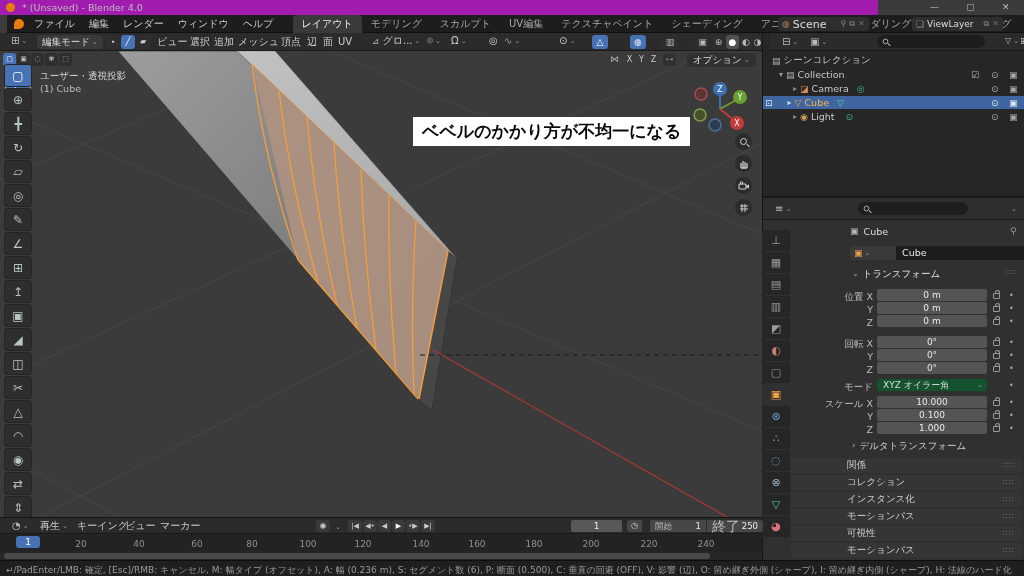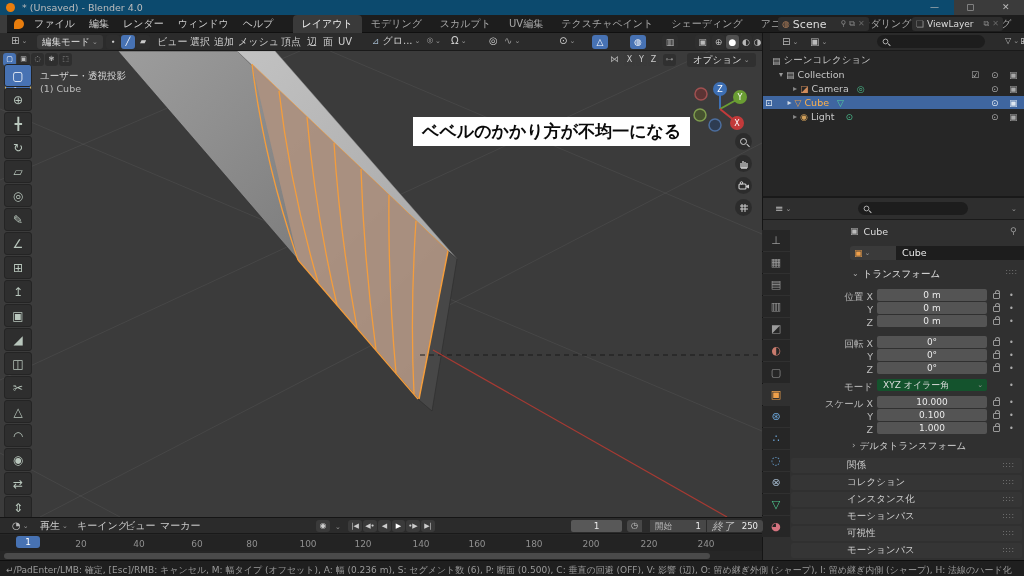--- a/index.html
+++ b/index.html
@@ -5,21 +5,21 @@
   html,body{margin:0;padding:0;background:#000;}
   *{box-sizing:border-box;font-family:"DejaVu Sans","Liberation Sans",sans-serif;}
   #app{position:relative;width:1024px;height:576px;background:#3b3b3b;overflow:hidden;font-size:10px;color:#c6c6c6;}
   .b{position:absolute;}
   .tx{position:absolute;white-space:nowrap;line-height:1;}
   .row{display:flex;align-items:center;margin-left:7px;}
   .btn{display:flex;align-items:center;justify-content:center;border-radius:3px;cursor:default;}
   .hbtn{color:#cfcfcf;}
   .active-blue{background:#4772b3!important;color:#fff!important;}
   
-  #titlebar{left:0;top:0;width:954px;height:15px;background:#0c4a6e;padding-left:32px;}
+  #titlebar{left:0;top:0;width:878px;height:15px;background:#a21caf;padding-left:32px;}
   #menubar{left:0;top:15px;width:1024px;height:18px;background:#1d1d1d;border-bottom:1px solid #101010;}
   #vpheader{left:0;top:33px;width:762px;height:18px;background:#2b2b2b;border-bottom:1px solid #1a1a1a;}
   #outliner{left:762px;top:33px;width:262px;height:163px;background:#262626;border-left:1px solid #151515;}
   #outl-header{left:0;top:0;width:262px;height:18px;background:#2b2b2b;border-bottom:1px solid #1a1a1a;}
   #props{left:762px;top:196px;width:262px;height:364px;background:#303030;border-left:1px solid #151515;border-top:2px solid #191919;}
   #viewport{left:0;top:51px;width:762px;height:466px;background:#3b3b3b;overflow:hidden;}
   #timeline{left:0;top:517px;width:762px;height:43px;background:#262626;border-top:1px solid #151515;}
   #statusbar{left:0;top:560px;width:1024px;height:16px;background:#1f1f1f;border-top:1px solid #0e0e0e;overflow:hidden;}
   .menu-item{padding:0 7px;color:#cccccc;font-size:10px;}
   .wtab{padding:2px 9px;color:#a8a8a8;font-size:10px;border-radius:4px 4px 0 0;}
@@ -467,21 +467,21 @@
       <span class="tx btn" style="left:392px;top:2px;width:13px;height:12px;background:#3a3a3a;color:#fff;font-size:7px;">▶</span>
       <span class="tx btn" style="left:406px;top:2px;width:14px;height:12px;background:#3a3a3a;color:#ccc;font-size:7px;">•▶</span>
       <span class="tx btn" style="left:421px;top:2px;width:14px;height:12px;background:#3a3a3a;color:#ccc;font-size:7px;">▶|</span>
       <span class="fld" style="left:571px;top:2px;width:51px;height:12px;background:#585858;">1</span>
       <span class="tx btn" style="left:627px;top:2px;width:15px;height:12px;background:#474747;border-radius:3px 0 0 3px;color:#ccc;font-size:8px;">◷</span>
       <span class="tx row" style="left:643px;top:2px;width:56px;height:12px;background:#474747;padding:0 5px;justify-content:space-between;">
         <span style="color:#bbb;font-size:8.5px;">開始</span>
           <span style="color:#eee;font-size:8.5px;">1</span>
       </span>
       <span class="tx row" style="left:700px;top:2px;width:56px;height:12px;background:#474747;border-radius:0 3px 3px 0;padding:0 5px;justify-content:space-between;">
-        <span style="color:#bbb;font-size:11px;font-style:italic;">終了</span>
+        <span style="color:#bbb;font-size:14px;">終了</span>
           <span style="color:#eee;font-size:8.5px;">250</span>
       </span>
     </div>
     <div class="b" style="left:0;top:17px;width:762px;height:16px;background:#232323;">
       <span class="tick" style="left:81px;">20</span>
       <span class="tick" style="left:139px;">40</span>
       <span class="tick" style="left:197px;">60</span>
       <span class="tick" style="left:252px;">80</span>
       <span class="tick" style="left:308px;">100</span>
       <span class="tick" style="left:363px;">120</span>

